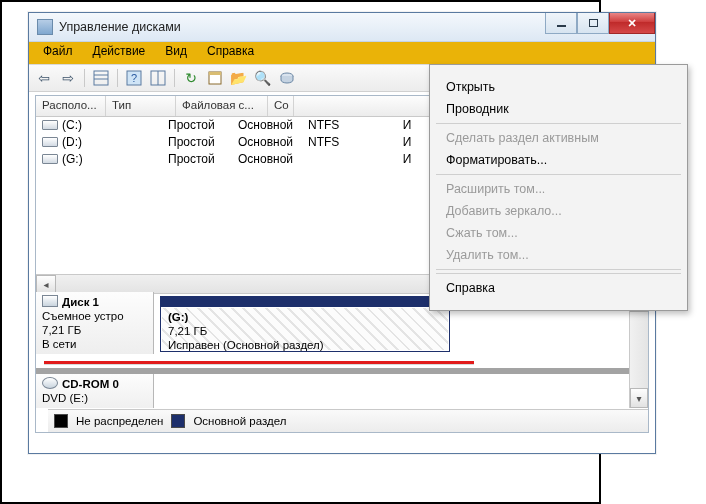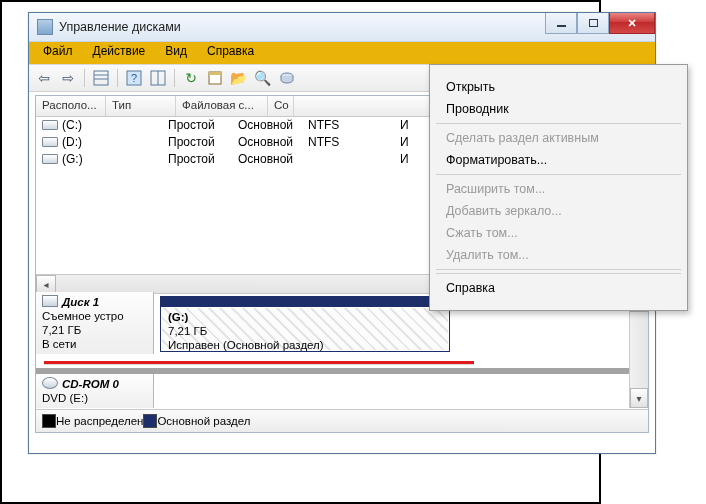--- a/index.html
+++ b/index.html
@@ -142,21 +142,21 @@
     border-right: 1px solid #d3d3d3;
     padding: 3px 6px 0 6px;
     box-sizing: border-box;
     white-space: nowrap;
     overflow: hidden;
   }
   .c-vol { width: 126px; }
   .c-lay { width: 70px; }
   .c-type{ width: 70px; }
   .c-fs  { width: 92px; }
-  .c-st  { width: 26px; }
+  .c-st  { width: 26px; text-align: center; }
 
   .rows {
     position: relative;
   }
   .row {
     display: flex;
     height: 17px;
     font-size: 12px;
   }
   .row .cell {
@@ -219,21 +219,21 @@
     font-size: 11.5px;
     line-height: 14px;
   }
   .diskbox .dicon {
     display: inline-block;
     width: 14px; height: 10px;
     border: 1px solid #7a8694;
     background: linear-gradient(#fff,#c9d4de);
     margin-right: 4px; vertical-align: -1px;
   }
-  .diskbox b { font-weight: 600; font-style: italic; }
+  .diskbox b { font-weight: 600; }
   .partwrap {
     flex: 1;
     position: relative;
     padding: 4px 6px 0 6px;
   }
   .partition {
     position: relative;
     height: 56px;
     border: 1px solid #1d2f6b;
     box-sizing: border-box;
@@ -258,25 +258,26 @@
     position: absolute;
     height: 3px;
     background: #e11b1b;
     box-shadow: 0 1px 0 rgba(0,0,0,0.15);
   }
   .red-under.r1 { left: 8px; width: 430px; top: 265px; }
 
   
   .legend {
     position: absolute;
-    left: 0; right: 0; bottom: 0;
+    left: 12px; right: 0; bottom: 0;
     height: 22px;
     border-top: 1px solid #c9c9c9;
     background: linear-gradient(#fafafa,#ececec);
     display: flex; align-items: center;
+    gap: 8px;
     padding: 0 6px;
     font-size: 11.5px;
   }
   .sw {
     width: 12px; height: 12px; display: inline-block;
     border: 1px solid #4a4a4a;
   }
   .sw.black { background: #000; }
   .sw.navy  { background: #1d2f6b; }
 

